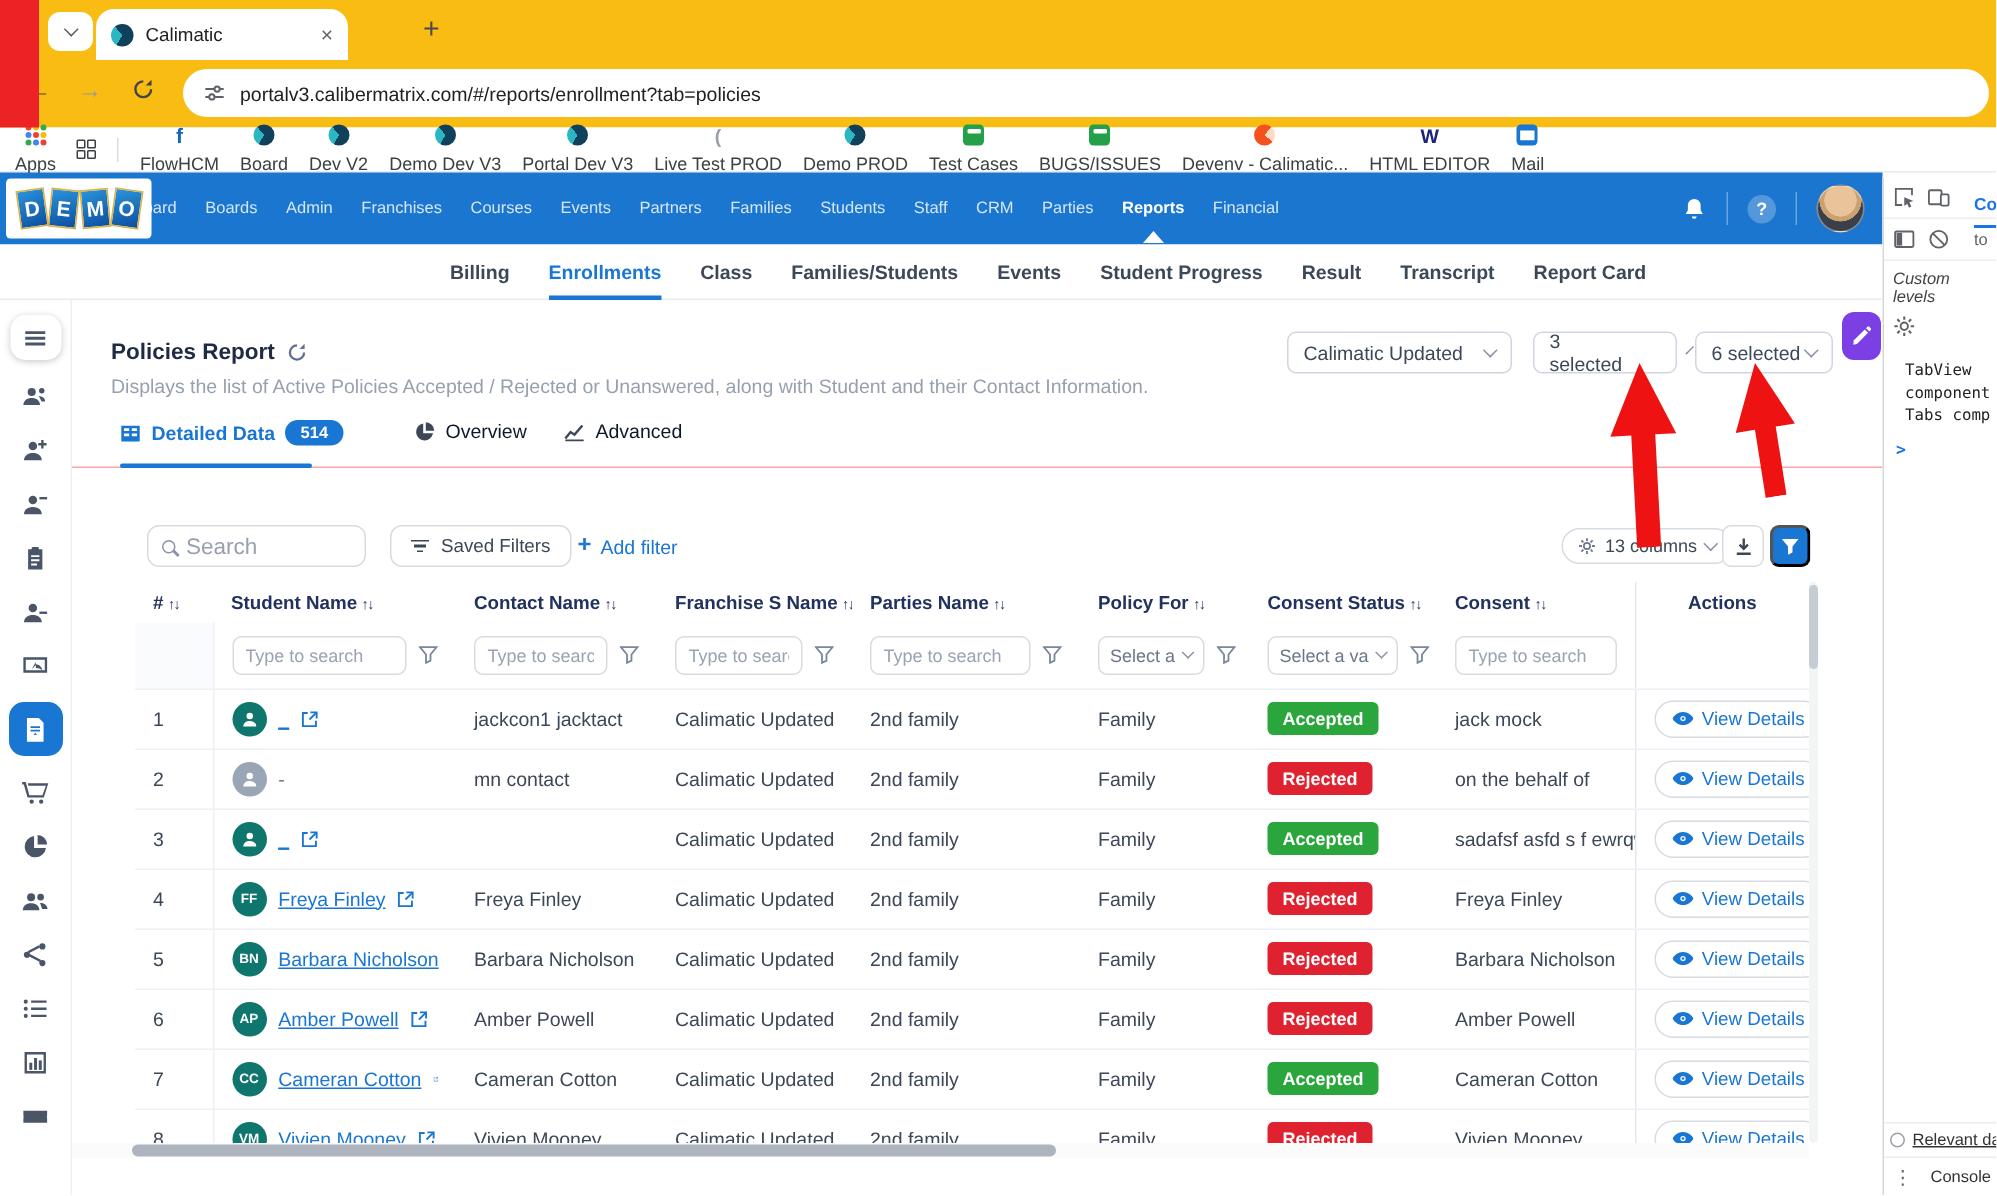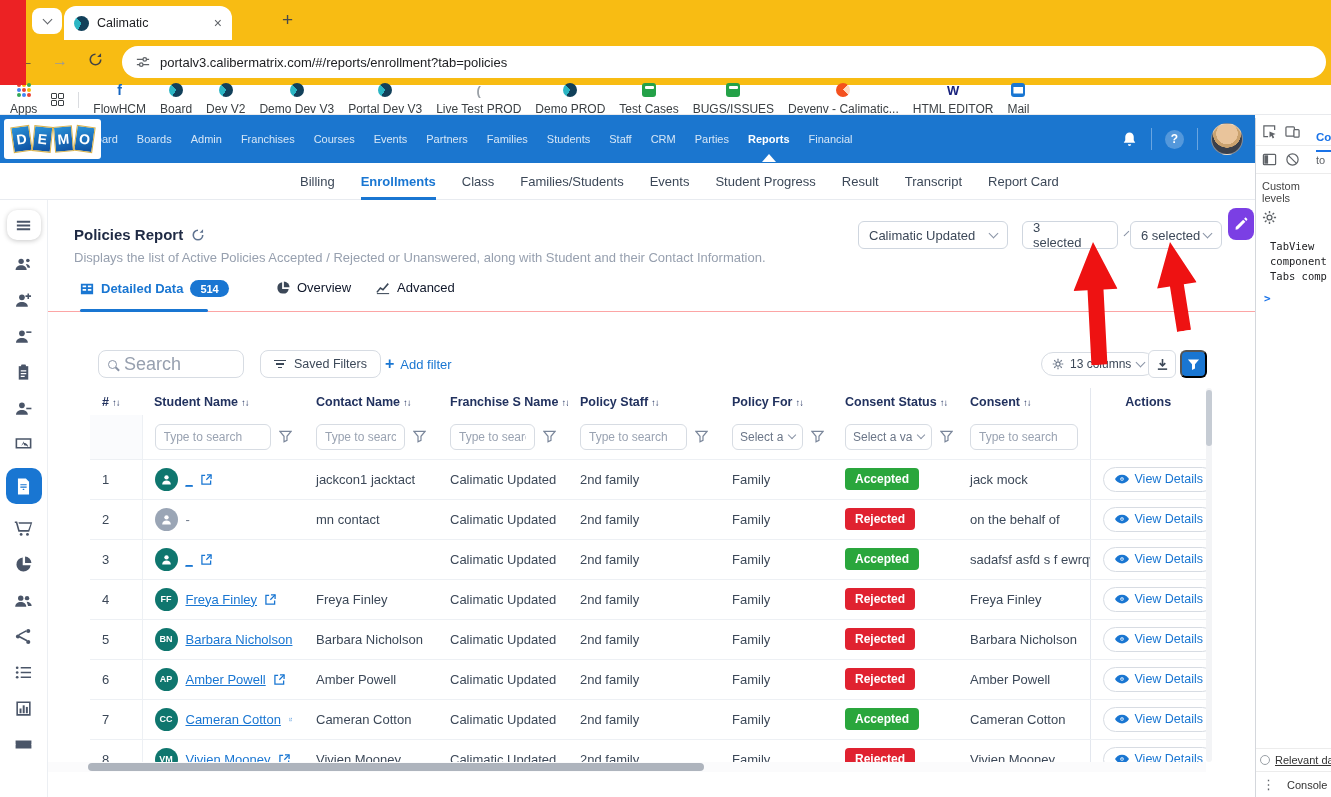--- a/index.html
+++ b/index.html
@@ -55,38 +55,38 @@
   .navitems .ni { white-space:nowrap; }
   .navitems .ni.active { color:#fff; font-weight:700; position:relative; }
   .nav-caret { position:absolute; left:50%; transform:translateX(-50%); bottom:-17px; width:0; height:0; border-left:7px solid transparent; border-right:7px solid transparent; border-bottom:8px solid #fff; }
   .nav-right { position:absolute; right:12px; top:0; height:48px; display:flex; align-items:center; gap:13px; }
   .nav-vdiv { width:1px; height:22px; background:rgba(255,255,255,.35); }
   .help-circle { width:19px; height:19px; border-radius:50%; background:rgba(255,255,255,.25); color:#fff; font-size:12px; font-weight:700; display:flex; align-items:center; justify-content:center; }
   .avatar-nav { width:32px; height:32px; border-radius:50%; background:radial-gradient(circle at 50% 32%, #e9c49b 0 42%, #caa26f 43% 55%, #3a3f4a 56% 100%); border:1px solid rgba(255,255,255,.4); }
 
   
   .subnav { left:0; top:163px; width:1255px; height:37px; background:#fff; border-bottom:1px solid #E8EBF0; display:flex; align-items:center; gap:26px; padding-left:300px; font-size:13px; color:#3C4858; }
-  .subnav .sni { white-space:nowrap; height:37px; display:flex; align-items:center; }
+  .subnav .sni { white-space:nowrap; height:37px; display:flex; align-items:center;font-weight:bold; }
   .subnav .sni.active { color:#1976D2; font-weight:700; border-bottom:3px solid #1976D2; padding-top:3px; }
 
   
   .sidebar { left:0; top:200px; width:48px; height:597px; background:#fff; border-right:1px solid #ECEFF3; display:flex; flex-direction:column; align-items:center; padding-top:10px; gap:12px; }
   .sb-item { width:24px; height:24px; display:flex; align-items:center; justify-content:center; flex:none; }
   .sb-item svg { width:19px; height:19px; fill:#4A5568; }
   .sb-menu { width:34px; height:30px; background:#fff; border-radius:10px; box-shadow:0 1px 5px rgba(0,0,0,.22); }
   .sb-active { width:36px; height:36px; background:#1976D2; border-radius:10px; }
   .sb-active svg { fill:#fff; }
 
   
   .devtools { left:1255px; top:118px; width:76px; height:679px; background:#fff; border-left:1px solid #d4d7dc; font-size:11px; color:#5f6368; }
   .dt-row { display:flex; align-items:center; gap:8px; padding:0 6px; height:28px; border-bottom:1px solid #ececec; }
   .dt-row svg { width:15px; height:15px; flex:none; }
   .dt-tab { color:#1a73e8; font-weight:700; font-size:11.5px; border-bottom:2px solid #1a73e8; height:28px; display:flex; align-items:center;margin-top:13px; }
   .dt-vdiv { width:1px; height:16px; background:#dcdfe3; }
-  .dt-levels { padding:6px 6px 2px; color:#444; }
+  .dt-levels { padding:6px 6px 2px; color:#444;font-style:italic; }
   .dt-gear { padding:4px 6px; }
   .dt-console { font-family:"DejaVu Sans Mono", monospace; font-size:10.5px; color:#202124; padding:8px 4px 0 14px; line-height:15px; }
   .dt-prompt { color:#1a73e8; font-family:"DejaVu Sans Mono", monospace; font-weight:700; padding:8px 0 0 8px; }
   .dt-bottom { position:absolute; bottom:0; left:0; width:100%; }
   .dt-relevant { display:flex; align-items:center; gap:5px; padding:5px 4px; border-top:1px solid #ececec; color:#333; }
   .dt-radio { width:10px; height:10px; border:1.4px solid #9aa0a6; border-radius:50%; flex:none; }
   .dt-relevant span { text-decoration:underline; white-space:nowrap; }
   .dt-footer { display:flex; align-items:center; gap:12px; padding:5px 6px; border-top:1px solid #ececec; color:#333; }
   .dt-dots { color:#5f6368; font-size:13px; letter-spacing:0; }
 
@@ -99,21 +99,21 @@
   .dd1 { left:810px; top:21px; width:150px; }
   .dd2 { left:974px; top:21px; width:96px;gap:45px; }
   .dd3 { left:1082px; top:21px; width:92px; }
   .tabsrow { position:absolute; left:0; top:72px; width:1207px; height:40px; border-bottom:1px solid #fca5a5; }
   .rtab { position:absolute; display:flex; align-items:center; gap:7px; font-size:13px; color:#0f172a; top:8px; }
   .rtab.active { color:#1976D2; font-weight:700; }
   .rtab-underline { position:absolute; left:32px; top:37px; width:128px; height:3px; background:#1976D2; border-radius:2px; }
   .badge-count { background:#1976D2; color:#fff; font-size:11px; font-weight:700; border-radius:10px; padding:2.5px 10px; }
   .toolbar { position:absolute; left:0; top:146px; width:1207px; height:36px; }
   .search-box { position:absolute; left:50px; top:4px; width:146px; height:28px; border:1px solid #D7DCE3; border-radius:8px; display:flex; align-items:center; padding:0 9px; gap:7px; }
-  .search-box input { border:none; outline:none; width:100px; font-size:18px; color:#3C4858; font-family:"Liberation Sans", sans-serif; }
+  .search-box input { border:none; outline:none; width:100px; font-size:15px; color:#3C4858; font-family:"Liberation Sans", sans-serif; }
   .search-box input::placeholder { color:#97A0AF; }
   .mag { width:9px; height:9px; border:1.6px solid #8A94A6; border-radius:50%; position:relative; flex:none; }
   .mag::after { content:''; position:absolute; width:5px; height:1.6px; background:#8A94A6; transform:rotate(45deg); right:-4px; bottom:-2px; }
   .btn-saved { position:absolute; left:212px; top:4px; height:28px; border:1px solid #D7DCE3; border-radius:8px; background:#fff; display:flex; align-items:center; gap:8px; padding:0 13px; font-size:12.5px; color:#3C4858; }
   .flt-lines { display:inline-block; width:12px; }
   .flt-lines i { display:block; height:1.6px; background:#3C4858; margin:2px auto; }
   .flt-lines i:nth-child(1){ width:12px; } .flt-lines i:nth-child(2){ width:8px; } .flt-lines i:nth-child(3){ width:4px; }
   .add-filter { position:absolute; left:337px; top:9px; color:#1976D2; font-size:13px; display:flex; gap:6px; align-items:center; }
   .add-filter b { font-size:16px; font-weight:700; }
   .btn-cols { position:absolute; left:993px; top:6px; height:24px; border:1px solid #D7DCE3; border-radius:12px; background:#fff; display:flex; align-items:center; gap:6px; padding:0 10px; font-size:12px; color:#3C4858; }
@@ -522,21 +522,21 @@
             <col style="width:125px">
             <col style="width:132px">
             <col style="width:116px">
         </colgroup>
         <thead>
           <tr>
             <th><span>#</span><span class="sort">↑↓</span></th>
             <th><span>Student Name</span><span class="sort">↑↓</span></th>
             <th><span>Contact Name</span><span class="sort">↑↓</span></th>
             <th><span>Franchise S Name</span><span class="sort">↑↓</span></th>
-            <th><span>Policy Staff</span><span class="sort">↑↓</span></th>
+            <th><span>Parties Name</span><span class="sort">↑↓</span></th>
             <th><span>Policy For</span><span class="sort">↑↓</span></th>
             <th><span>Consent Status</span><span class="sort">↑↓</span></th>
             <th><span>Consent</span><span class="sort">↑↓</span></th>
             <th class="c-actions"><span>Actions</span></th>
           </tr>
           <tr class="frow">
             <td class="c-num" style="background:#FAFBFD;"></td>
             <td>
                 <span class="fcell">
                   <input class="finput" placeholder="Type to search" style="">

